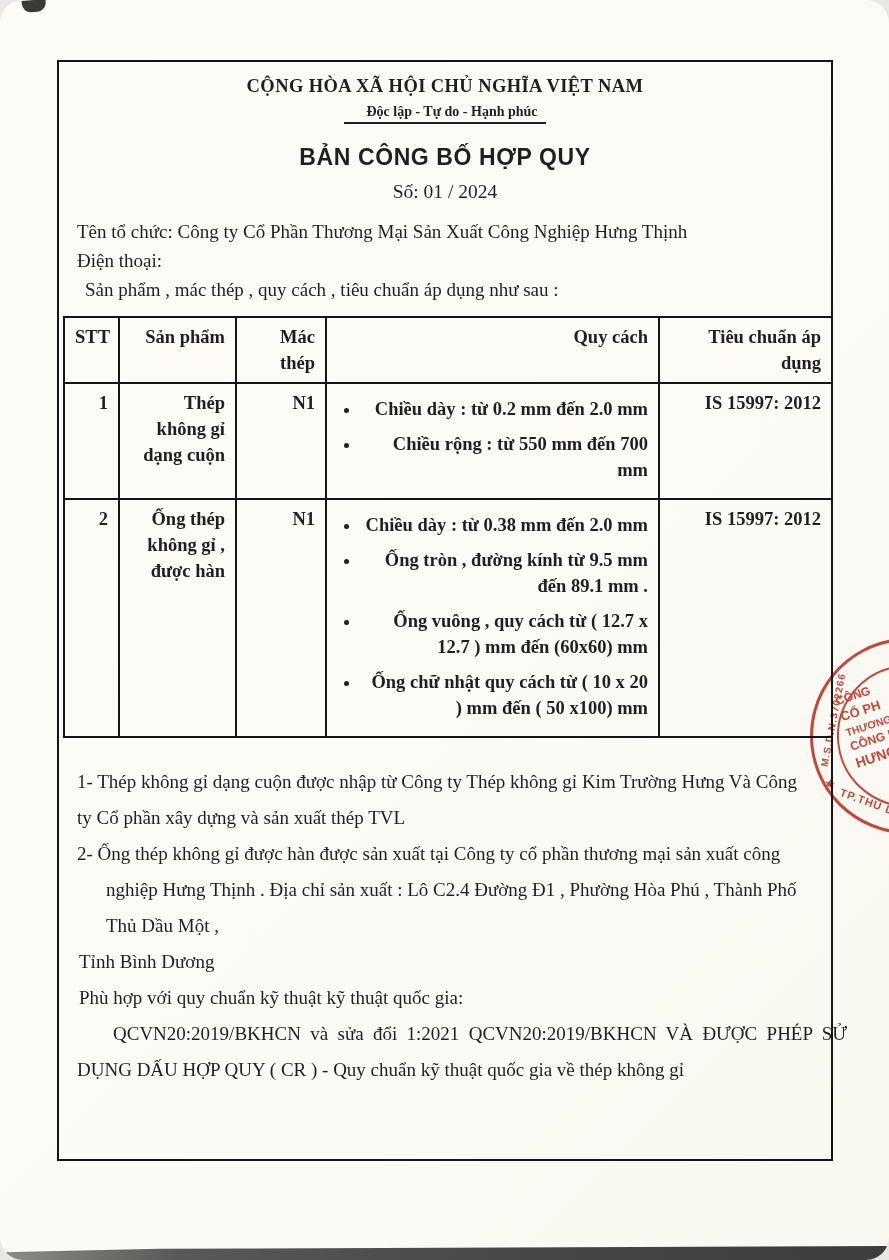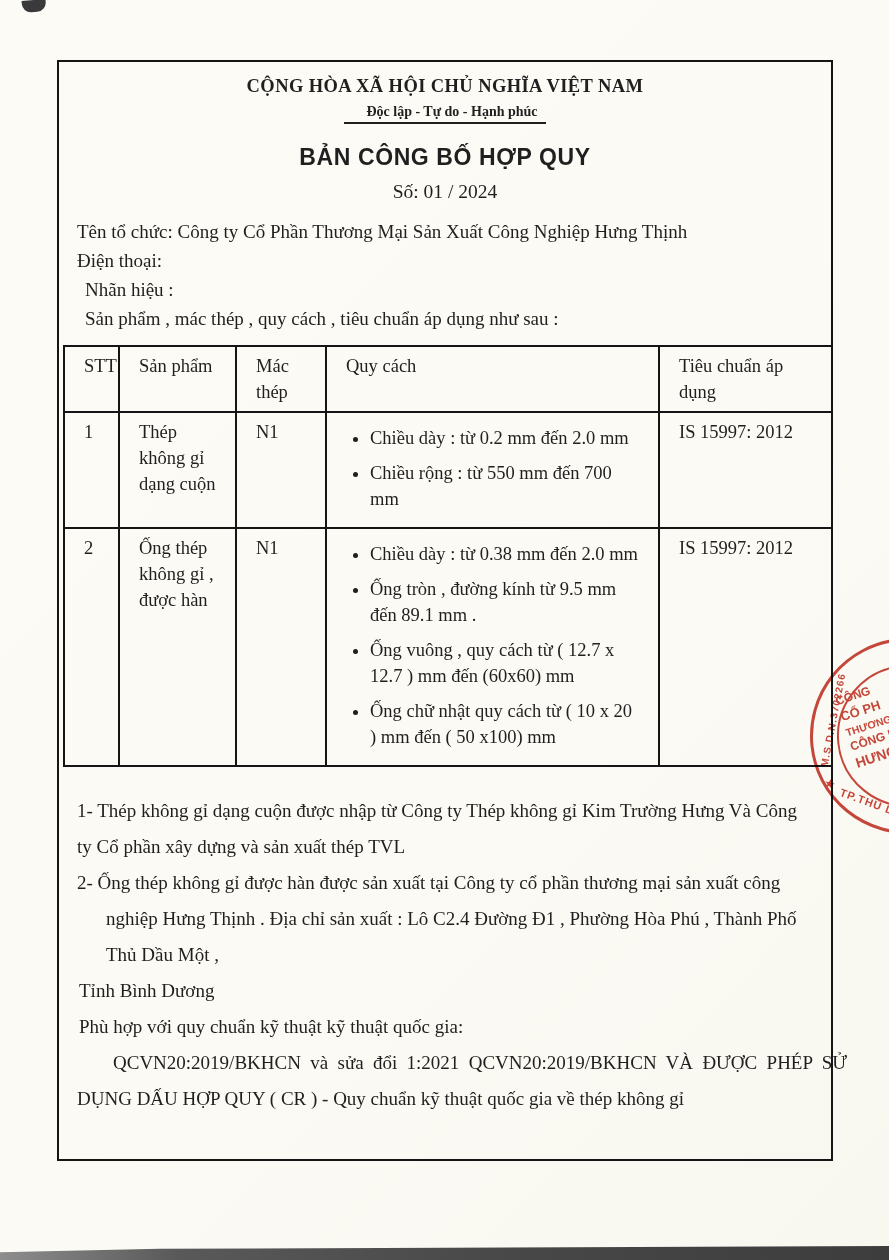--- a/index.html
+++ b/index.html
@@ -3,20 +3,21 @@
 <meta charset="utf-8">
 <style>
   html,body { margin:0; padding:0; background:#e8e8e4; }
   .page {
     position:relative;
     width:889px; height:1260px;
     background:linear-gradient(135deg,#fcfbf6 0%,#fbfaf4 60%,#f8f7f0 100%);
     overflow:hidden;
     font-family:"Liberation Serif", serif;
     color:#1f1f1f;
+    border-radius:23px;
   }
 
   
   .scan-speck {
     position:absolute; left:22px; top:0; width:24px; height:12px;
     background:#3a3a3a; border-radius:0 0 9px 9px; transform:rotate(-5deg);
   }
   .scan-bottom {
     position:absolute; left:0; bottom:0; width:100%; height:14px;
     background:linear-gradient(90deg,#8d8d8d 0%,#595959 20%,#474747 60%,#3d3d3d 100%);
@@ -54,21 +55,21 @@
 
   
   table.spec-table {
     margin-top:12px; margin-left:-14px;
     width:calc(100% + 34px);
     border-collapse:collapse; table-layout:fixed;
     font-size:18.5px; line-height:26px;
   }
   table.spec-table th, table.spec-table td {
     border:2px solid #151515; vertical-align:top;
-    padding:6px 19px; font-weight:normal; text-align:left;
+    padding:6px 10px; font-weight:bold; text-align:right;
   }
   th.c-stt, td.c-stt { text-align:center; }
   td.c-grade { text-align:center; }
   td.c-prod { text-align:justify; padding-top:9px; }
   td.c-spec { padding:4px 8px 4px 12px; }
   td.c-spec ul { margin:6px 0 0 0; padding-left:24px; }
   td.c-spec li { margin:0 0 9px 0; }
   td.c-std { padding-top:9px; }
 
   
@@ -124,21 +125,20 @@
     <div class="center motto-wrap">
       <span class="motto">Độc lập - Tự do - Hạnh phúc</span>
     </div>
 
     <div class="center doc-title">BẢN CÔNG BỐ HỢP QUY</div>
     <div class="center doc-number">Số: 01 / 2024</div>
 
     <div class="info">
       <p>Tên tổ chức: Công ty Cổ Phần Thương Mại Sản Xuất Công Nghiệp Hưng Thịnh</p>
       <p>Điện thoại:</p>
-      <p class="indent-sm">Nhãn hiệu :</p>
       <p class="indent-sm">Sản phẩm , mác thép , quy cách , tiêu chuẩn áp dụng như sau :</p>
     </div>
 
     <table class="spec-table">
       <colgroup>
         <col style="width:55px">
           <col style="width:117px">
           <col style="width:90px">
           <col style="width:333px">
           <col>

